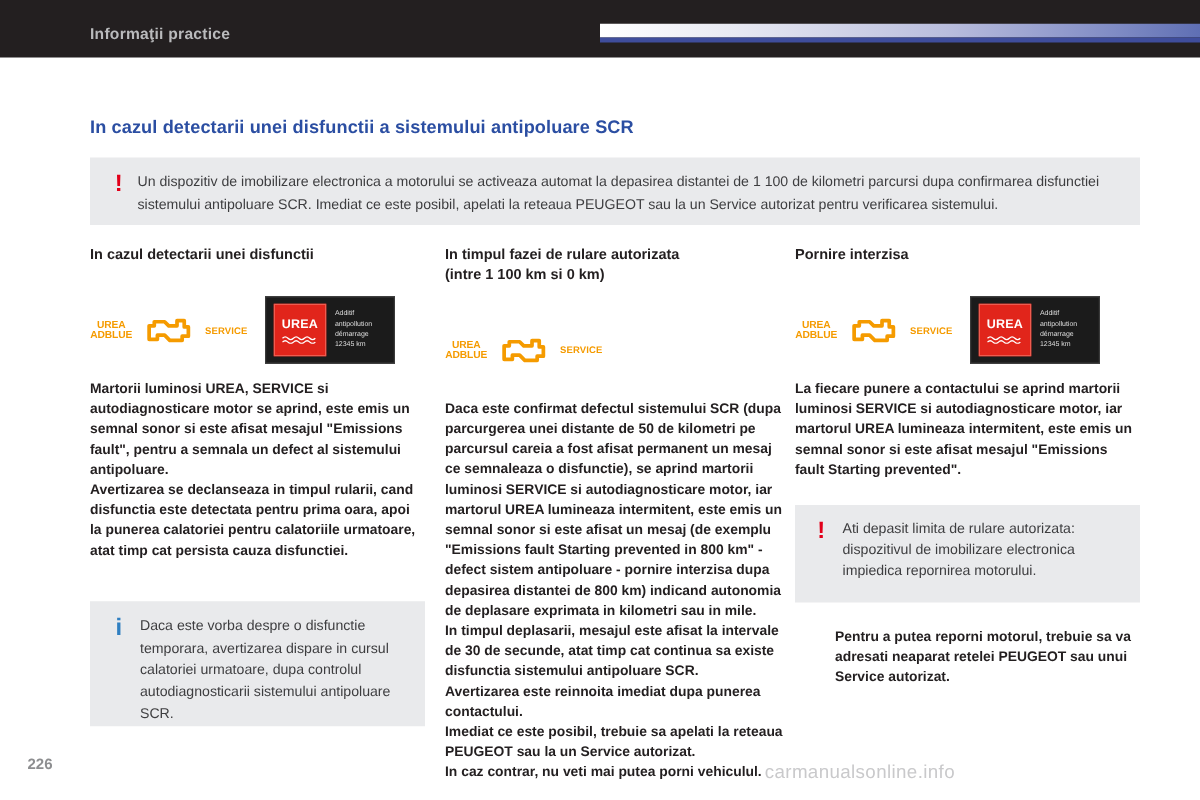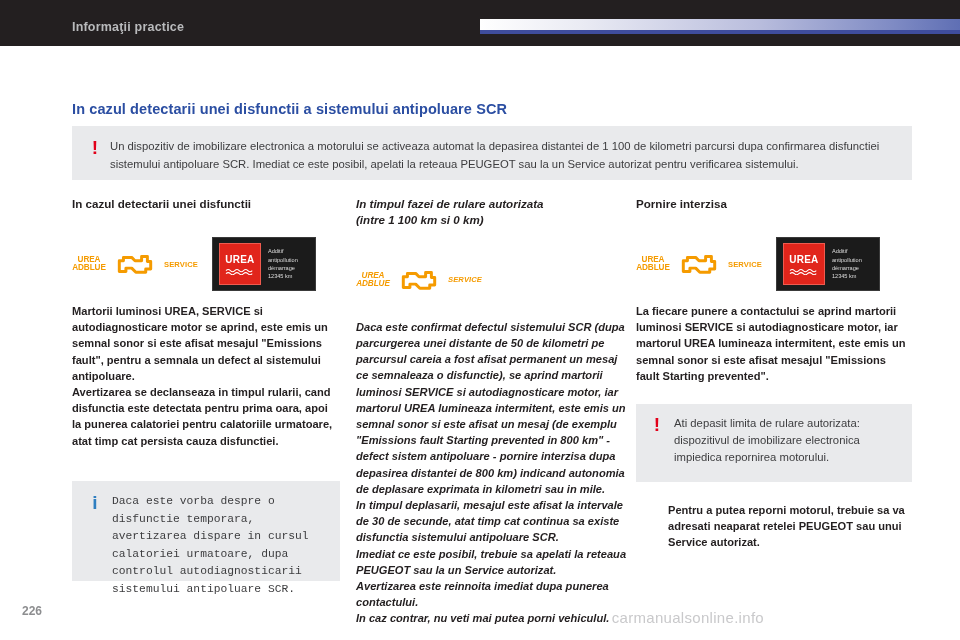--- a/index.html
+++ b/index.html
@@ -25,21 +25,21 @@
     position: absolute; left: 480px; top: 19px; width: 480px; height: 11px;
     background: linear-gradient(to right, #ffffff 0%, #e9eaf3 22%, #b9bddd 58%, #7f8bc4 86%, #5f6fb4 100%);
   }
   .header-rule {
     position: absolute; left: 480px; top: 30px; width: 480px; height: 4px;
     background: #3f4d9c;
   }
 
   
   .section-title {
-    position: absolute; left: 72px; top: 101px;
+    position: absolute; left: 72px; top: 94px;
     font-size: 14.5px; font-weight: bold; color: #2b4ea2;
     letter-spacing: .1px;
   }
 
   
   .callout {
     position: absolute;
     background: #e9eaec;
     display: flex;
     padding: 12px 14px 12px 12px;
@@ -53,30 +53,30 @@
   .callout .mark.warn { color: #e2001a; font-size: 19px; }
   .callout .mark.info { color: #2f7fc1; font-size: 19px; }
   .callout .ctext {
     font-size: 11.3px; color: #3d3d3f; line-height: 1.55;
   }
 
   #warning-banner { left: 72px; top: 126px; width: 840px; height: 54px; }
   #warning-banner .ctext { padding-left: 4px; }
 
   #info-box-col1 { left: 72px; top: 481px; width: 268px; height: 100px; }
-  #info-box-col1 .ctext { padding-left: 6px; font-family: Liberation Mono, monospace; }
+  #info-box-col1 .ctext { padding-left: 6px; }
 
   #warning-box-col3 { left: 636px; top: 404px; width: 276px; height: 78px;
                       padding: 11px 12px 11px 10px; }
   #warning-box-col3 .ctext { padding-left: 6px; line-height: 1.52; }
 
   
   .col { position: absolute; top: 196px; width: 276px; }
   #col-1 { left: 72px; width: 268px; }
-  #col-2 { left: 356px; width: 272px; font-style: italic; }
+  #col-2 { left: 356px; width: 272px; }
   #col-3 { left: 636px; width: 276px; }
 
   .col-head {
     font-size: 11.6px; font-weight: bold; color: #231f20;
     line-height: 1.42; min-height: 17px;
   }
 
   
   .icon-row {
     display: flex; align-items: center; gap: 10px;
@@ -202,22 +202,22 @@
         <svg viewBox="0 0 46 32" width="38" height="28" aria-hidden="true">
           <path d="M4 12 L9 12 L9 8 L19 8 L23 12 L31 12 L31 7 L38 7 L38 13 L42 13 L42 22 L36 22 L36 26 L24 26 L19 21 L12 21 L12 25 L4 25 Z" fill="none" stroke="#f59b00" stroke-width="3.6" stroke-linejoin="round"></path>
         </svg>
       </div>
       <div class="tell-service">SERVICE</div>
     </div>
 
     <div class="col-body">
       <p>Daca este confirmat defectul sistemului SCR (dupa parcurgerea unei distante de 50 de kilometri pe parcursul careia a fost afisat permanent un mesaj ce semnaleaza o disfunctie), se aprind martorii luminosi SERVICE si autodiagnosticare motor, iar martorul UREA lumineaza intermitent, este emis un semnal sonor si este afisat un mesaj (de exemplu "Emissions fault Starting prevented in 800 km" - defect sistem antipoluare - pornire interzisa dupa depasirea distantei de 800 km) indicand autonomia de deplasare exprimata in kilometri sau in mile.</p>
       <p>In timpul deplasarii, mesajul este afisat la intervale de 30 de secunde, atat timp cat continua sa existe disfunctia sistemului antipoluare SCR.</p>
+      <p>Avertizarea este reinnoita imediat dupa punerea contactului.</p>
       <p>Imediat ce este posibil, trebuie sa apelati la reteaua PEUGEOT sau la un Service autorizat.</p>
-      <p>Avertizarea este reinnoita imediat dupa punerea contactului.</p>
       <p>In caz contrar, nu veti mai putea porni vehiculul.</p>
     </div>
   </div>
 
   <div class="col" id="col-3">
     <div class="col-head">Pornire interzisa</div>
 
     <div class="icon-row">
       <div class="tell-urea">
         <div>UREA</div>

